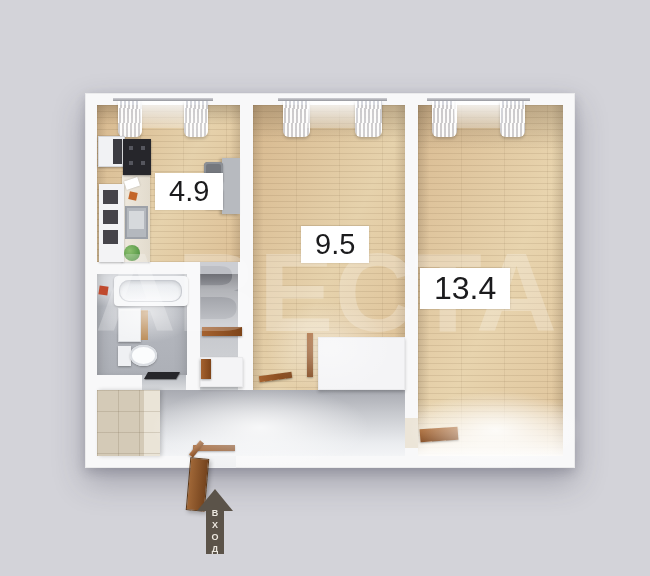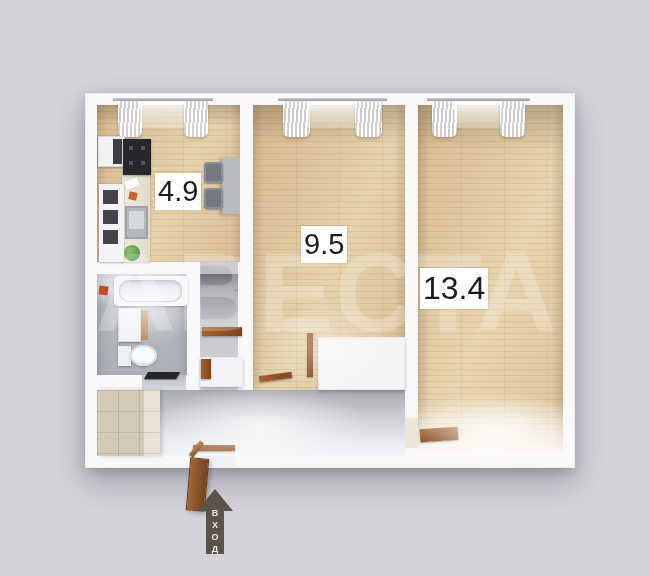--- a/index.html
+++ b/index.html
@@ -126,21 +126,21 @@
   #arrow .head{position:absolute;left:0;top:0;width:0;height:0;
     border-left:18px solid transparent;border-right:18px solid transparent;
     border-bottom:22px solid #5b5349;}
   #arrow .shaft{position:absolute;left:9px;top:21px;width:18px;height:44px;background:#5b5349;
     display:flex;align-items:center;justify-content:center;}
   #arrow .shaft span{writing-mode:vertical-rl;text-orientation:upright;
     font-size:9px;font-weight:bold;letter-spacing:2px;color:#ece8e0;}
 
   
   .area-label{position:absolute;background:#fff;color:#1b1b1d;z-index:14;
-    padding:2px 3px;font-weight:500;box-shadow:0 0 2px rgba(0,0,0,.15);}
+    padding:2px 14px;font-weight:500;box-shadow:0 0 2px rgba(0,0,0,.15);}
   #label-kitchen{left:155px;top:173px;font-size:29px;}
   #label-medium{left:301px;top:226px;font-size:29px;}
   #label-large{left:420px;top:268px;font-size:32px;}
   #watermark{position:absolute;left:95px;top:233px;width:480px;z-index:10;pointer-events:none;
     font-size:112px;line-height:120px;font-weight:bold;color:rgba(255,255,255,.24);
     letter-spacing:1px;white-space:nowrap;overflow:hidden;}
   .glow{position:absolute;z-index:8;pointer-events:none;border-radius:50%;}
   #glow-hall{left:150px;top:385px;width:220px;height:85px;
     background:radial-gradient(ellipse,rgba(255,255,255,.8),rgba(255,255,255,0) 70%);}
   #glow-large{left:408px;top:390px;width:175px;height:80px;

